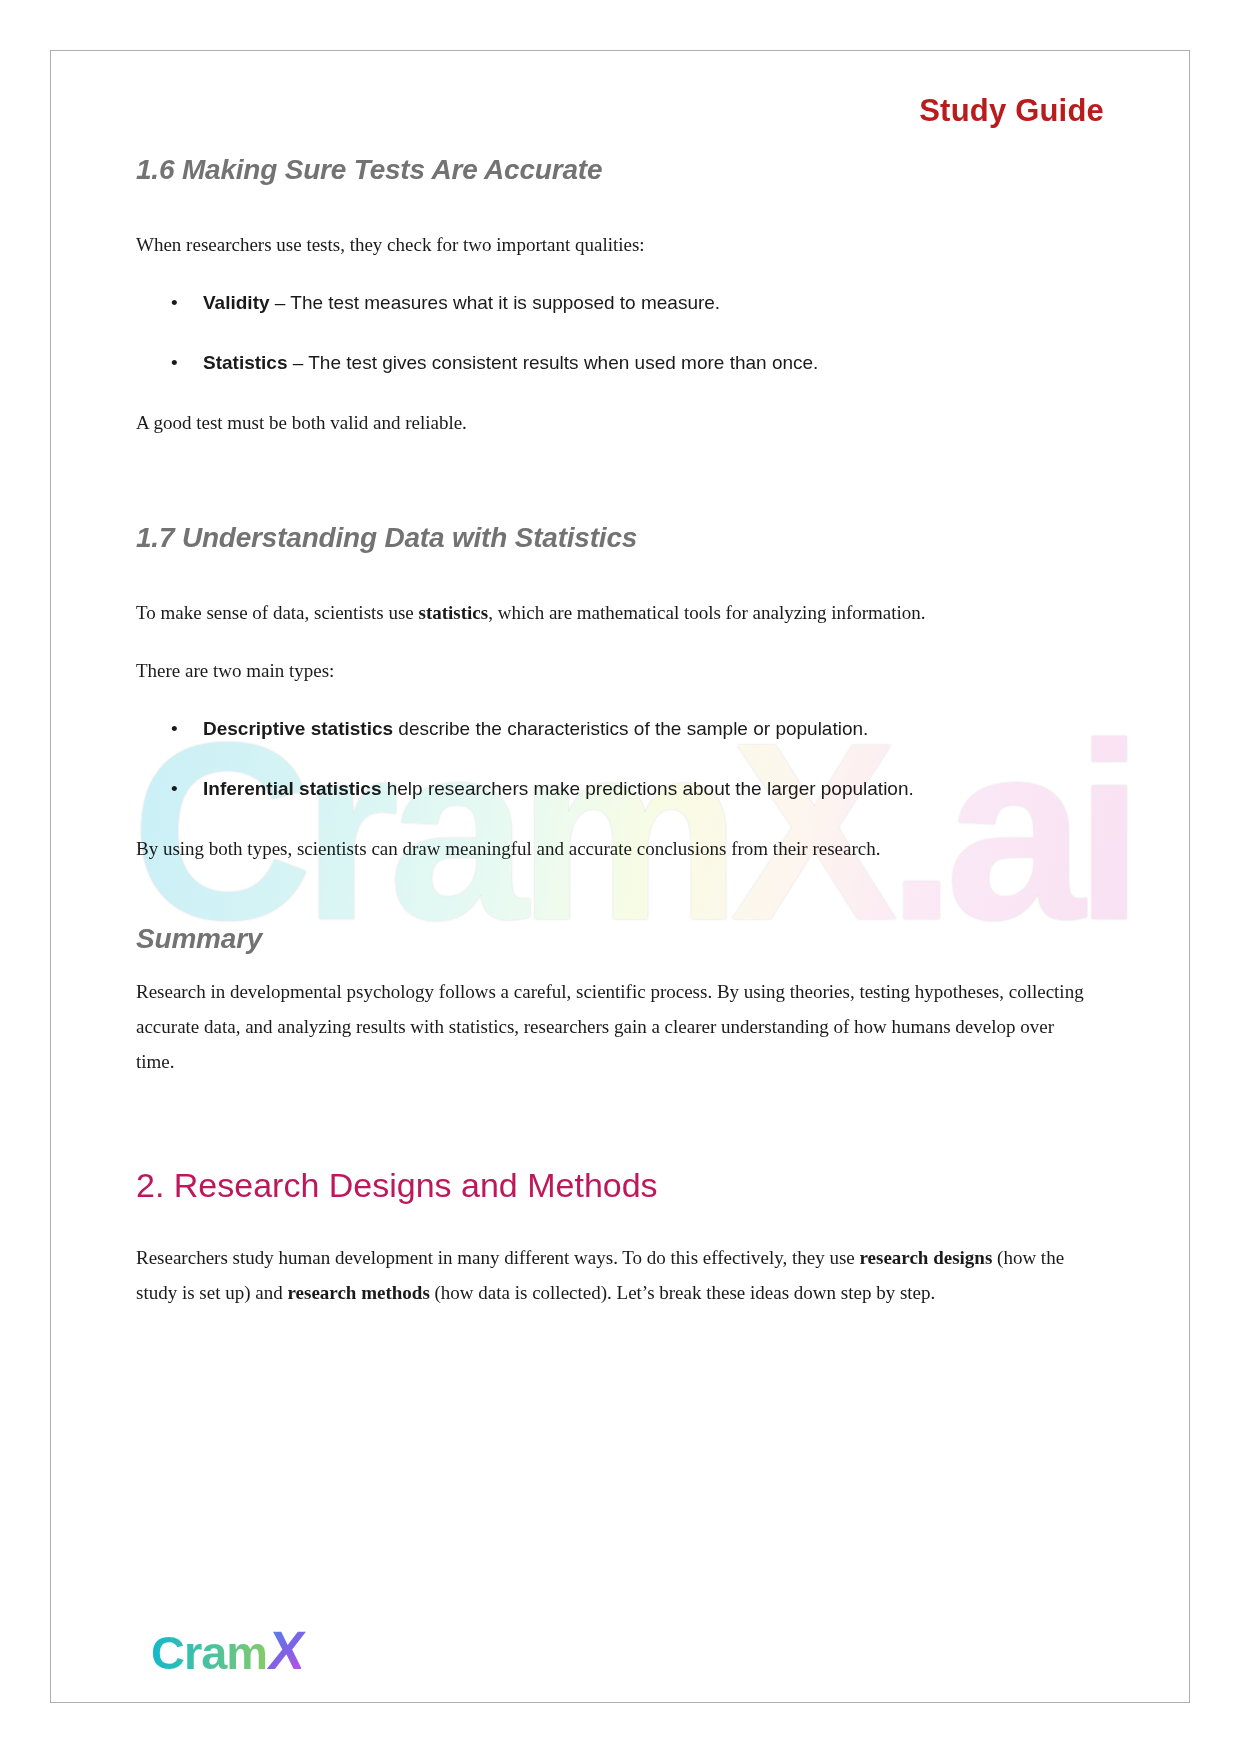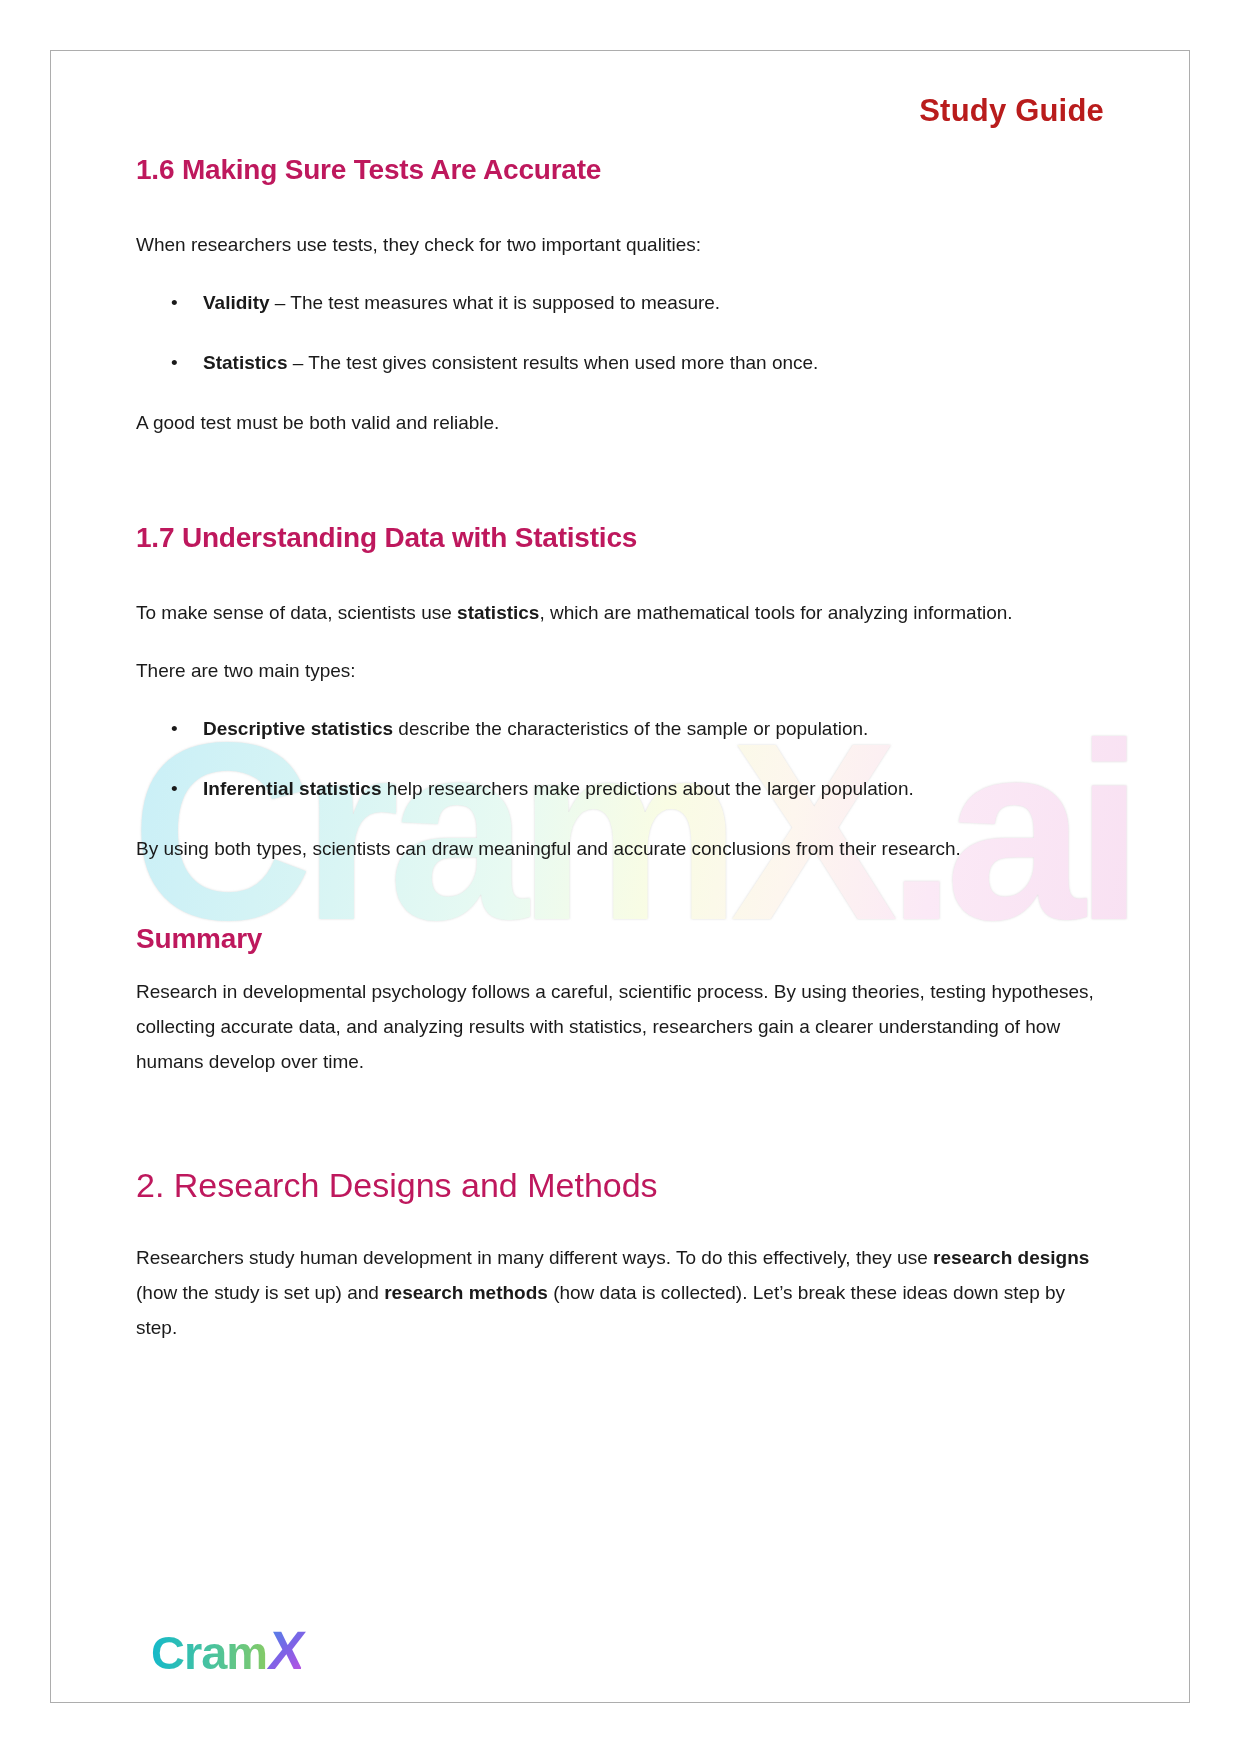--- a/index.html
+++ b/index.html
@@ -34,43 +34,45 @@
   .doc-title {
     text-align: right;
     font-size: 31px;
     font-weight: 700;
     color: #b91c1c;
     line-height: 36px;
     letter-spacing: 0.2px;
   }
 
   h2.sec-heading {
-    color: #be185d;
+    color: #737373;
     font-size: 28px;
     font-weight: 700;
     line-height: 34px;
     letter-spacing: -0.2px;
+    font-style: italic;
   }
   .h-16  { margin: 24px 0 40px 0; }
   .h-17  { margin: 81px 0 40px 0; }
   .h-sum { margin: 56px 0 18px 0; }
 
   h1.big-heading {
     color: #be185d;
     font-size: 34px;
     font-weight: 400;
     line-height: 42px;
     margin: 85px 0 34px 0;
   }
 
   p.body-text {
     font-size: 19px;
     line-height: 35px;
     margin: 0 0 23px 0;
     max-width: 958px;
+    font-family: Liberation Serif, serif;
   }
 
   ul.bullet-list {
     list-style: none;
     margin: 2px 0 18px 0;
   }
   ul.bullet-list li {
     position: relative;
     padding-left: 67px;
     line-height: 35px;

